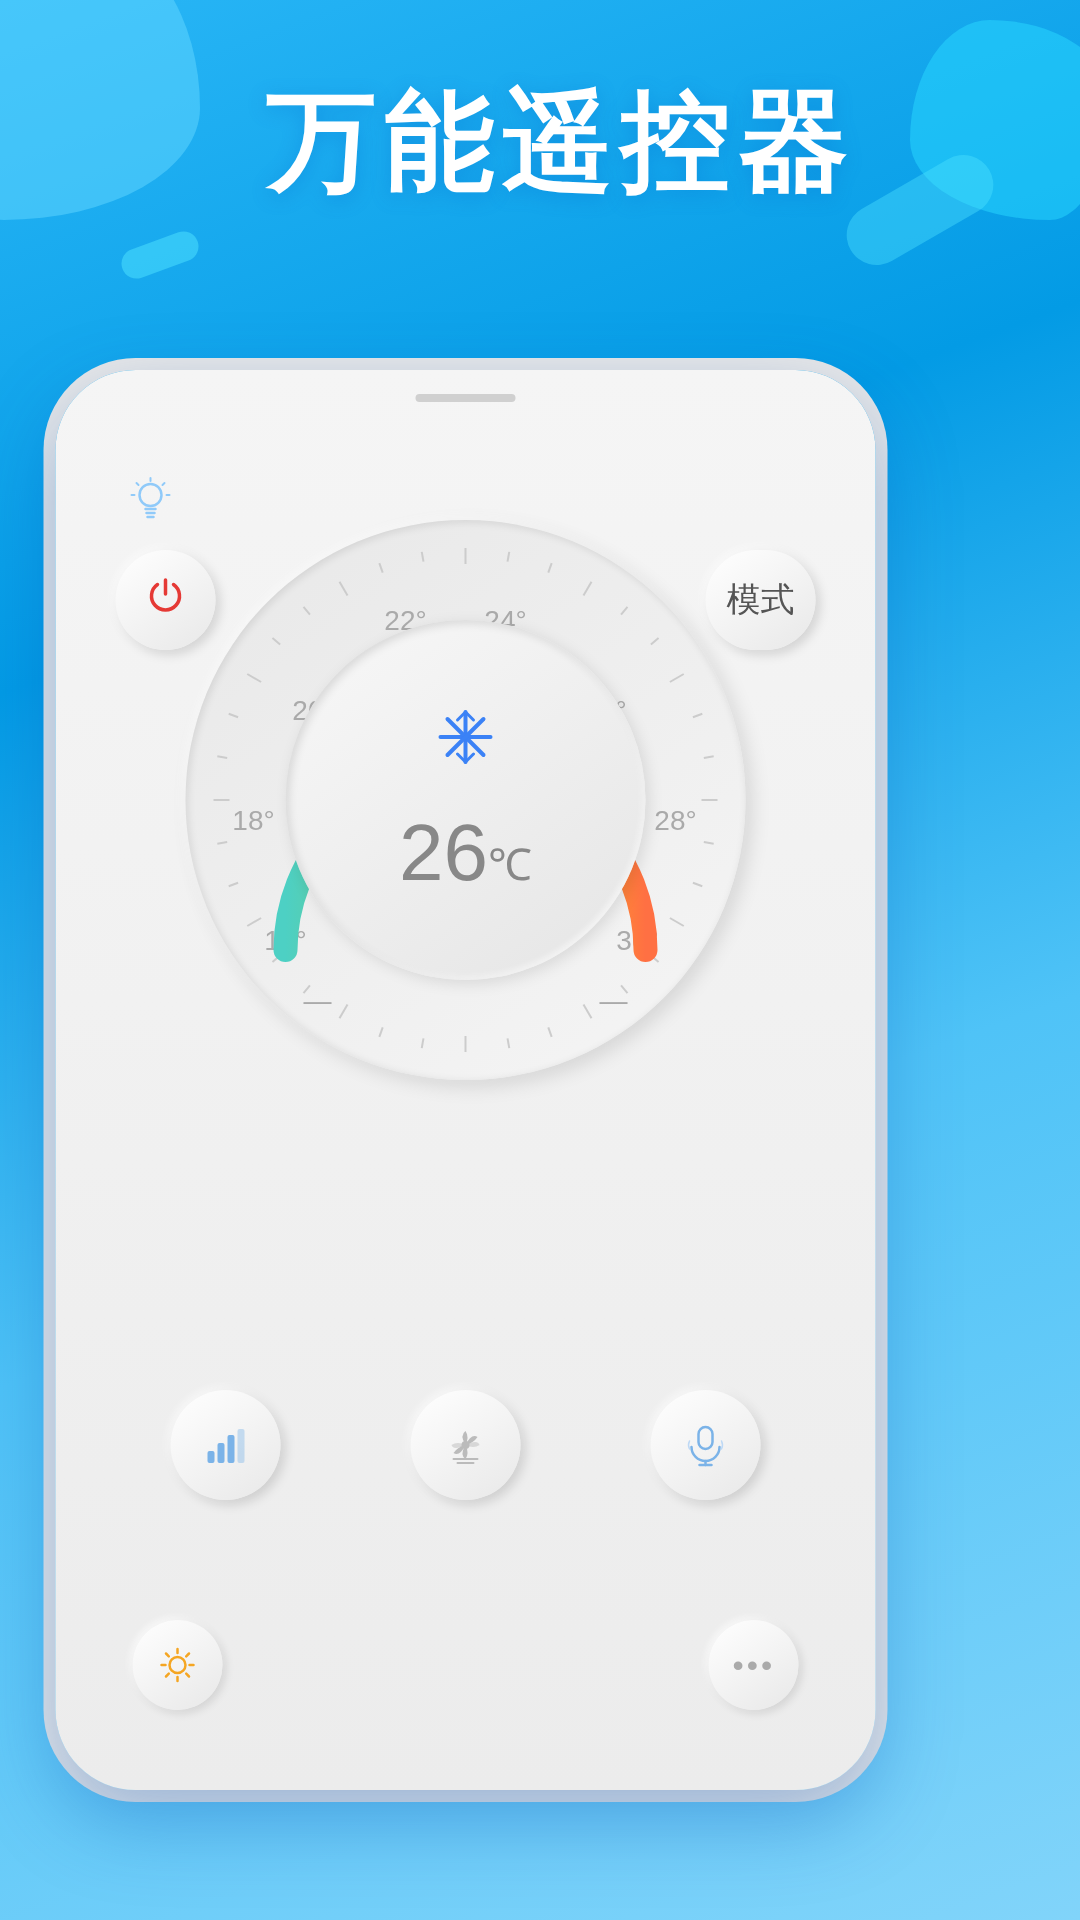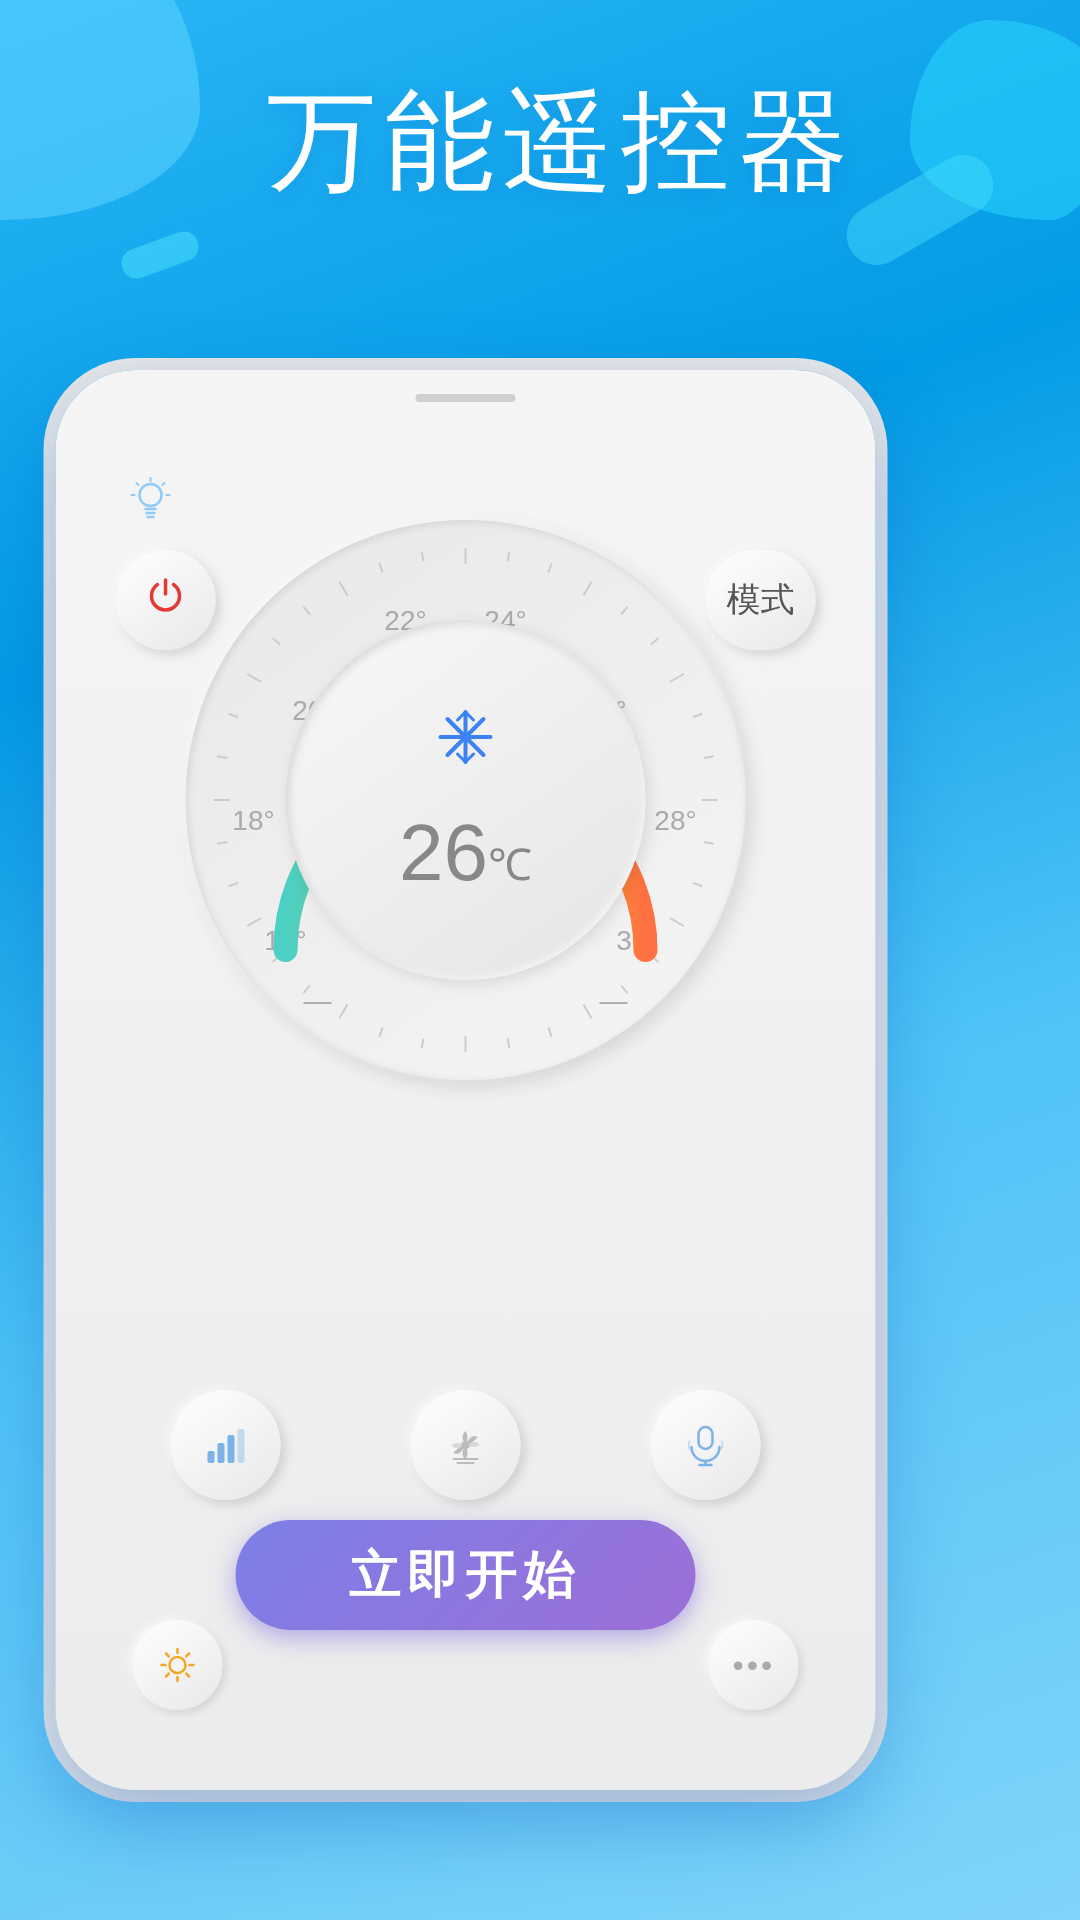--- a/index.html
+++ b/index.html
@@ -49,21 +49,21 @@
 
     
     .header {
       position: relative;
       z-index: 2;
       text-align: center;
       padding-top: 80px;
     }
     .main-title {
       font-size: 110px;
-      font-weight: 400;
+      font-weight: 700;
       color: #fff;
       letter-spacing: 8px;
       text-shadow: 0 4px 20px rgba(0,100,200,0.3);
       line-height: 1.1;
       padding-left: 43px;
     }
     .sub-title {
       font-size: 46px;
       color: rgba(255,255,255,0.92);
       margin-top: 20px;
@@ -490,23 +490,20 @@
             <path d="M10 26 A14 14 0 0 0 38 26" stroke="#7bb3e8" stroke-width="2.5" stroke-linecap="round" fill="none"></path>
             <line x1="24" y1="40" x2="24" y2="44" stroke="#7bb3e8" stroke-width="2.5" stroke-linecap="round"></line>
             <line x1="18" y1="44" x2="30" y2="44" stroke="#7bb3e8" stroke-width="2.5" stroke-linecap="round"></line>
 
             <path d="M8 20 Q6 24 8 28" stroke="#bdd8f5" stroke-width="1.5" stroke-linecap="round" fill="none"></path>
             <path d="M40 20 Q42 24 40 28" stroke="#bdd8f5" stroke-width="1.5" stroke-linecap="round" fill="none"></path>
           </svg>
         </div>
       </div>
 
-      <div class="start-btn">
-        <span>立即开始</span>
-      </div>
 
       <div class="bottom-icons">
 
         <div class="bottom-icon-btn">
           <svg width="38" height="38" viewBox="0 0 38 38" fill="none">
             <circle cx="19" cy="19" r="8" stroke="#f5a623" stroke-width="2.5" fill="none"></circle>
             <line x1="19" y1="3" x2="19" y2="7" stroke="#f5a623" stroke-width="2.5" stroke-linecap="round"></line>
             <line x1="19" y1="31" x2="19" y2="35" stroke="#f5a623" stroke-width="2.5" stroke-linecap="round"></line>
             <line x1="3" y1="19" x2="7" y2="19" stroke="#f5a623" stroke-width="2.5" stroke-linecap="round"></line>
             <line x1="31" y1="19" x2="35" y2="19" stroke="#f5a623" stroke-width="2.5" stroke-linecap="round"></line>

